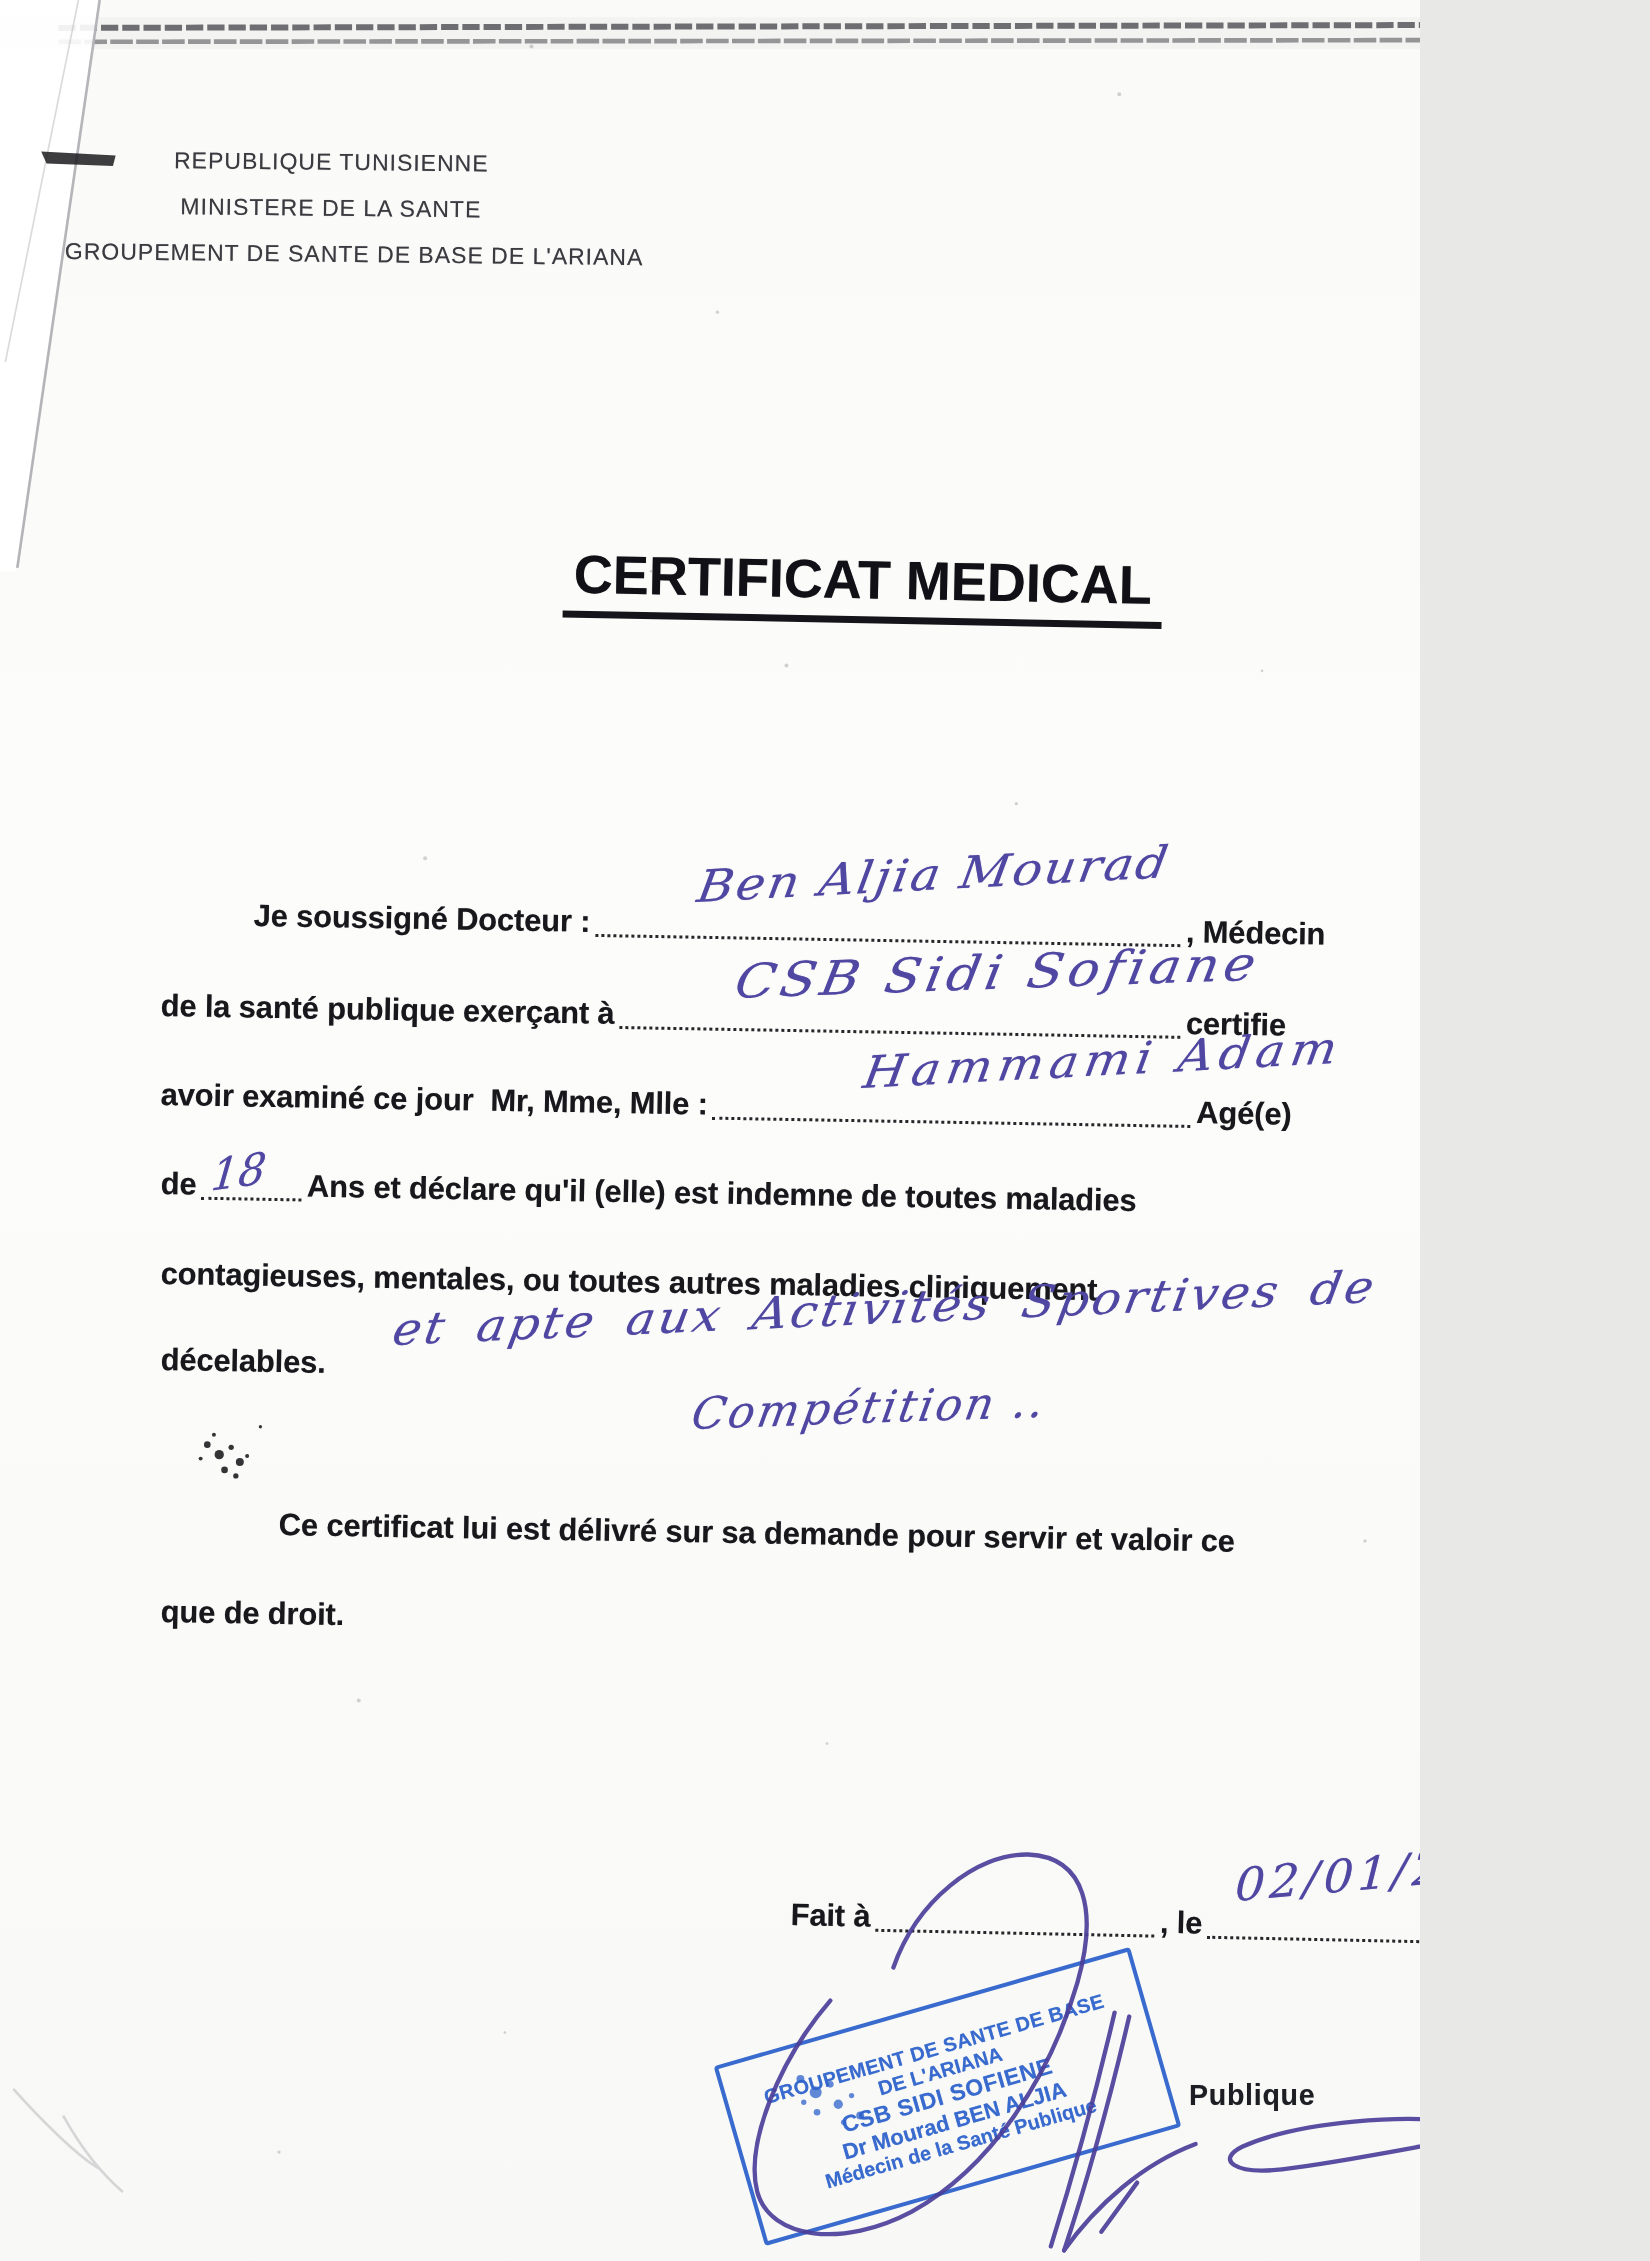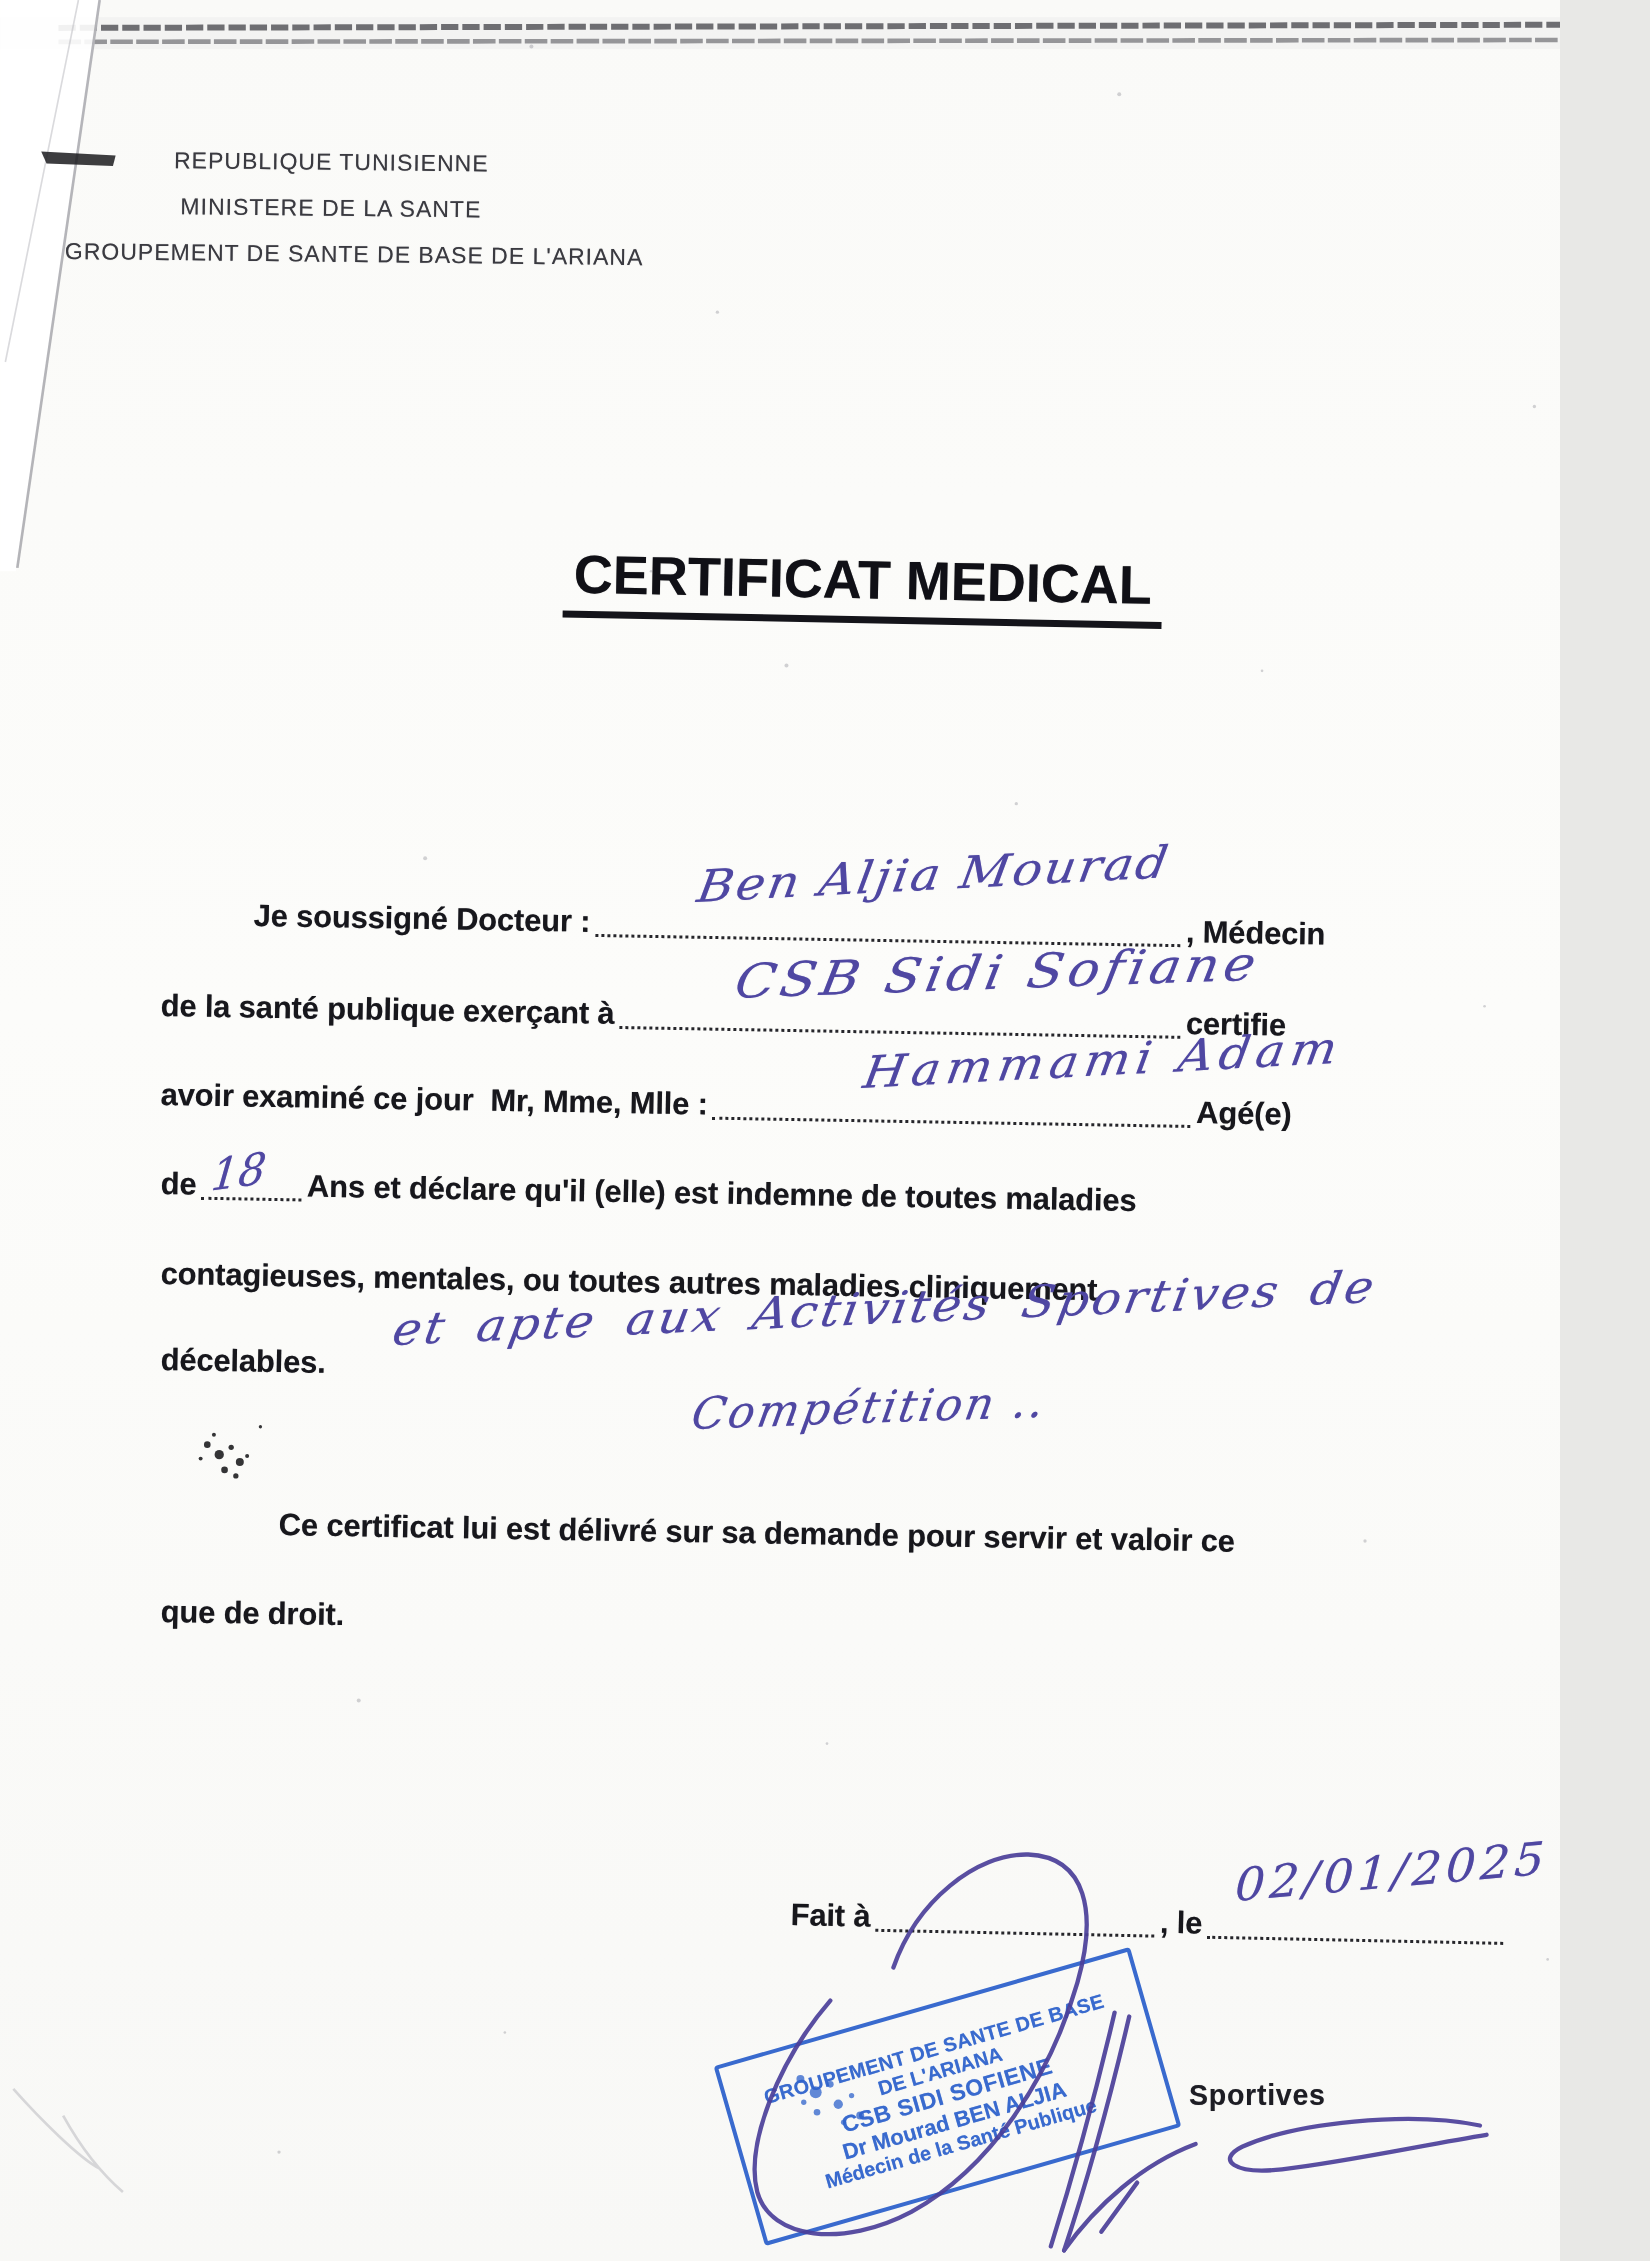--- a/index.html
+++ b/index.html
@@ -1,17 +1,17 @@
 <!DOCTYPE html>
 <html style="font-size:10.6px"><head>
 <meta charset="utf-8">
 <style>
   html,body { margin:0; padding:0; background:#e8e8e6; }
   .page {
-    position:relative; width:1560px; height:2261px; overflow:hidden;
+    position:relative; width:1420px; height:2261px; overflow:hidden;
     background:linear-gradient(180deg,#fafaf8 0%,#fcfcfa 45%,#f8f8f6 100%);
     font-family:"Liberation Sans", sans-serif;
   }
   svg.layer { position:absolute; left:0; top:0; width:1650px; height:2261px; pointer-events:none; }
   .artifacts { z-index:5; }
   .sig-layer { z-index:30; }
 
   
   .letterhead {
     position:absolute; left:66px; top:146px; width:531px; text-align:center;
@@ -190,21 +190,21 @@
   <div class="ink ink-date">02/01/2025</div>
 
   <div class="stamp">
     <div class="s1">GROUPEMENT DE SANTE DE BASE</div>
     <div class="s2">DE L'ARIANA</div>
     <div class="s3">CSB SIDI SOFIENE</div>
     <div class="s4">Dr Mourad BEN ALJIA</div>
     <div class="s5">Médecin de la Santé Publique</div>
   </div>
 
-  <div class="sig-label">Sportives</div>
+  <div class="sig-label">Publique</div>
 
   <svg class="layer sig-layer" viewBox="0 0 2484 3404">
     <g fill="none" stroke="#4b3f99" stroke-width="6.5" stroke-linecap="round" opacity="0.92">
       <path d="M1345 2962 C 1380 2862, 1470 2790, 1548 2792 C 1636 2796, 1652 2880, 1622 2985 C 1580 3130, 1490 3265, 1372 3330 C 1270 3384, 1160 3372, 1140 3300 C 1122 3230, 1170 3105, 1250 3012"></path>
       <path d="M1678 3030 C 1650 3150, 1614 3280, 1582 3382"></path>
       <path d="M1700 3036 C 1672 3156, 1636 3286, 1602 3388"></path>
       <path d="M1602 3388 C 1650 3320, 1720 3258, 1800 3228"></path>
       <path d="M2228 3200 C 2120 3178, 1950 3196, 1870 3232 C 1830 3252, 1858 3274, 1930 3266 C 2030 3254, 2150 3228, 2238 3214"></path>
       <path d="M1712 3286 L 1658 3360"></path>
     </g>

